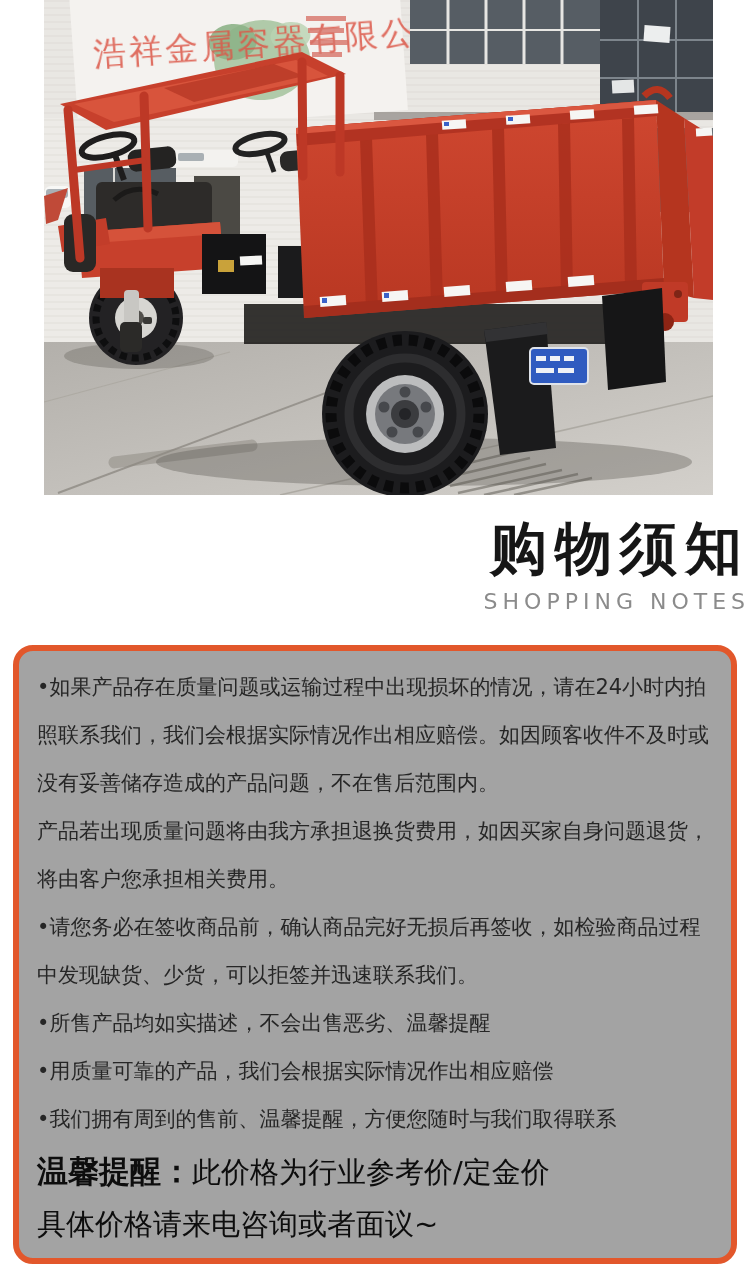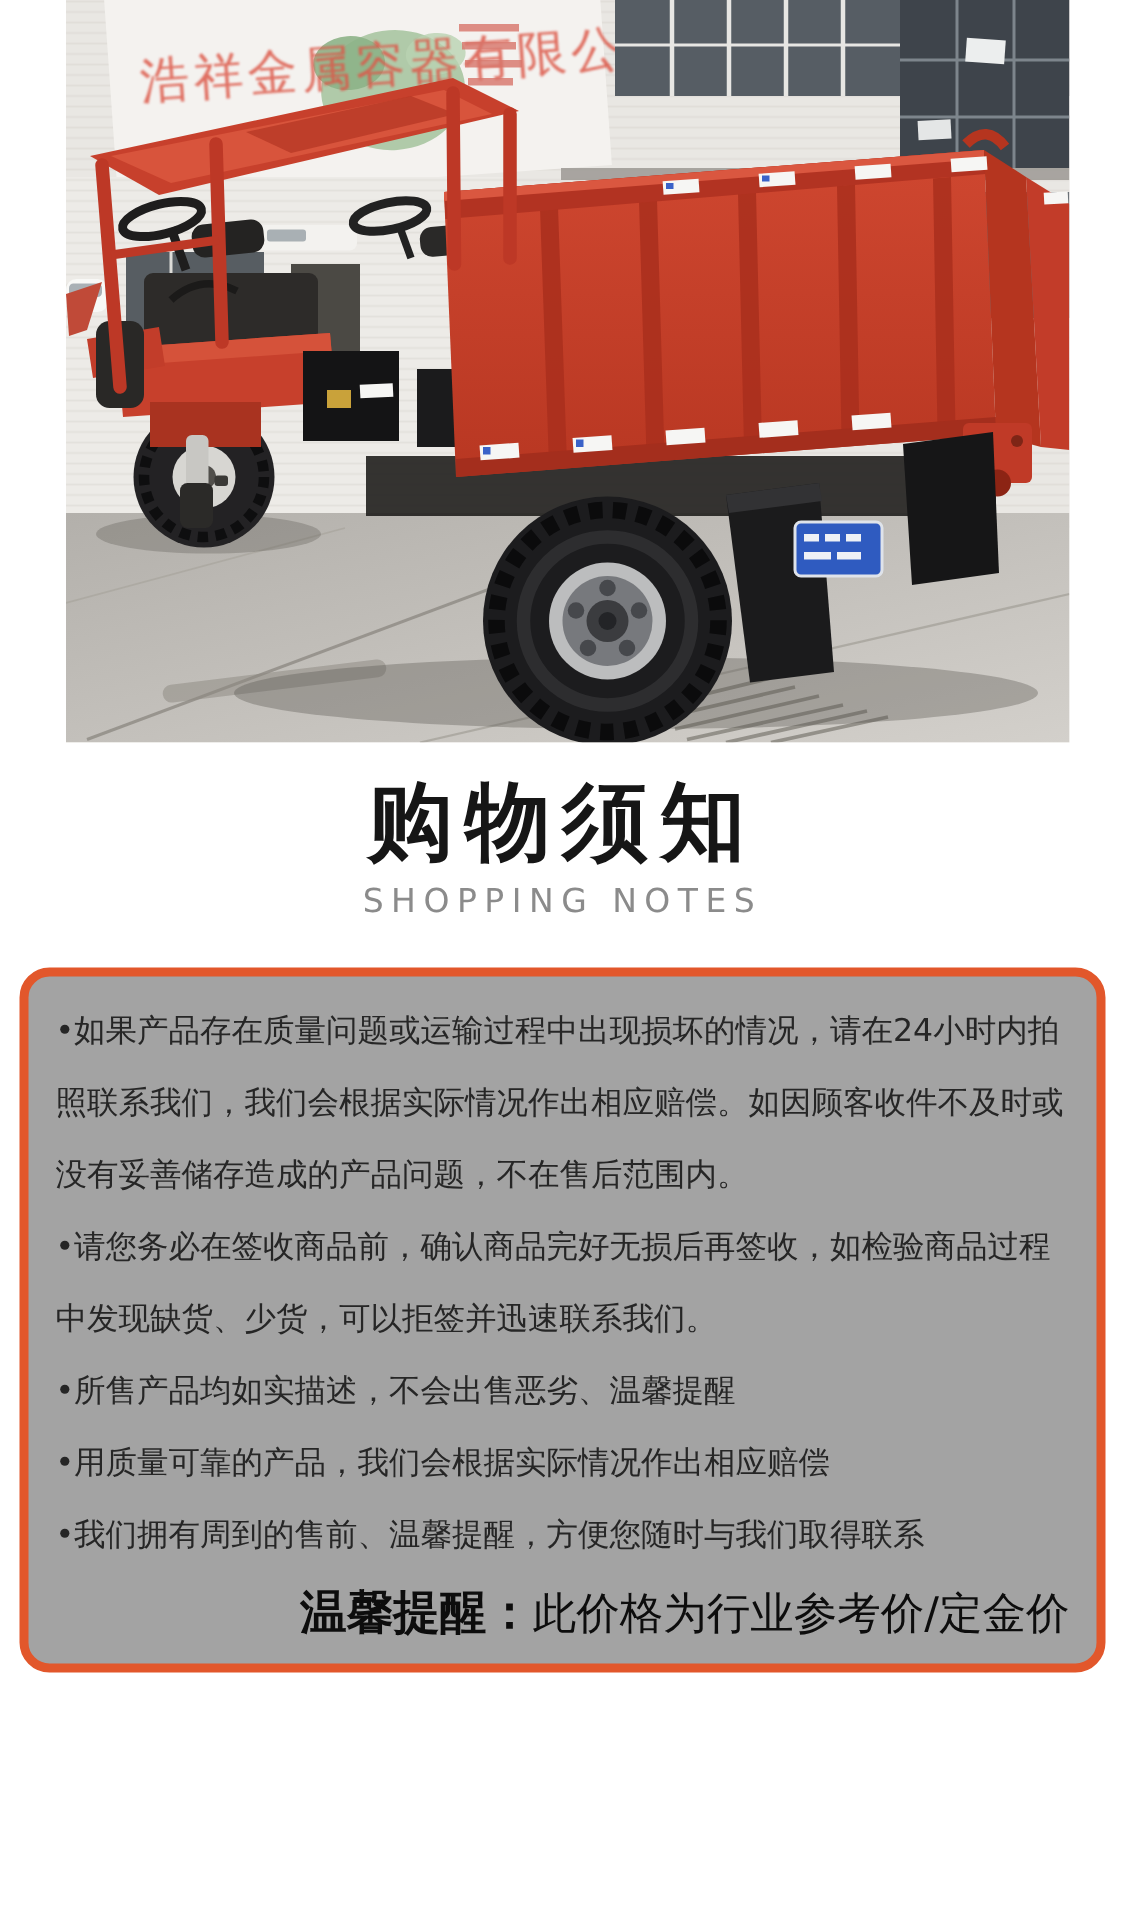--- a/index.html
+++ b/index.html
@@ -13,21 +13,21 @@
 
   
   .photo-strip{position:relative;width:750px;height:495px;background:#ffffff;}
   .photo-frame{
     position:absolute;left:44px;top:0;width:669px;height:495px;
     overflow:hidden;background:#e9e7e3;
   }
   .photo-frame svg{display:block;}
 
   
-  .title-wrap{text-align:center;}
+  .title-wrap{text-align:right;}
   .main-title{
     margin:20px 0 0 0;
     font-size:57px;line-height:66px;font-weight:bold;
     letter-spacing:8px;color:var(--title-color,#161616);
   }
   .sub-title{
     margin:6px 0 0 0;
     font-size:22px;line-height:30px;font-weight:normal;
     letter-spacing:5px;color:var(--subtitle-color,#8b8b8b);
   }
@@ -39,21 +39,21 @@
     border-radius:20px;
     padding:12px 18px 8px 18px;
     background:#a3a3a3;
     box-sizing:border-box;
   }
   .note{
     margin:0;font-size:21px;line-height:48px;
     color:var(--text-color,#262626);
     text-align:left;word-break:break-all;
   }
-  .reminder{ text-align:right;margin-top:2px;color:var(--reminder-color,#0d0d0d); }
+  .reminder{ text-align:left;margin-top:2px;color:var(--reminder-color,#0d0d0d); }
   .reminder-line{ line-height:52px;font-size:29px; }
   .reminder-label{ font-weight:bold;font-size:31px; }
   .truck-red{fill:var(--truck-red,#c7402c);}
 </style>
 </head>
 <body>
 
 <div class="page">
 
   <div class="photo-strip">
@@ -278,25 +278,27 @@
   </div>
 
   <div class="title-wrap">
     <h1 class="main-title">购物须知</h1>
     <div class="sub-title">SHOPPING NOTES</div>
   </div>
 
   <div class="notes-box">
     <div>
         <p class="note">•如果产品存在质量问题或运输过程中出现损坏的情况，请在24小时内拍照联系我们，我们会根据实际情况作出相应赔偿。如因顾客收件不及时或没有妥善储存造成的产品问题，不在售后范围内。</p>
+        <p class="note">产品若出现质量问题将由我方承担退换货费用，如因买家自身问题退货，将由客户您承担相关费用。</p>
         <p class="note">•请您务必在签收商品前，确认商品完好无损后再签收，如检验商品过程中发现缺货、少货，可以拒签并迅速联系我们。</p>
         <p class="note">•所售产品均如实描述，不会出售恶劣、温馨提醒</p>
         <p class="note">•用质量可靠的产品，我们会根据实际情况作出相应赔偿</p>
         <p class="note">•我们拥有周到的售前、温馨提醒，方便您随时与我们取得联系</p>
       </div>
     <div class="reminder">
       <div class="reminder-line">
         <span class="reminder-label">温馨提醒：</span><span>此价格为行业参考价/定金价</span>
       </div>
+      <div class="reminder-line">具体价格请来电咨询或者面议~</div>
     </div>
   </div>
 
 </div>
 
 </body></html>

